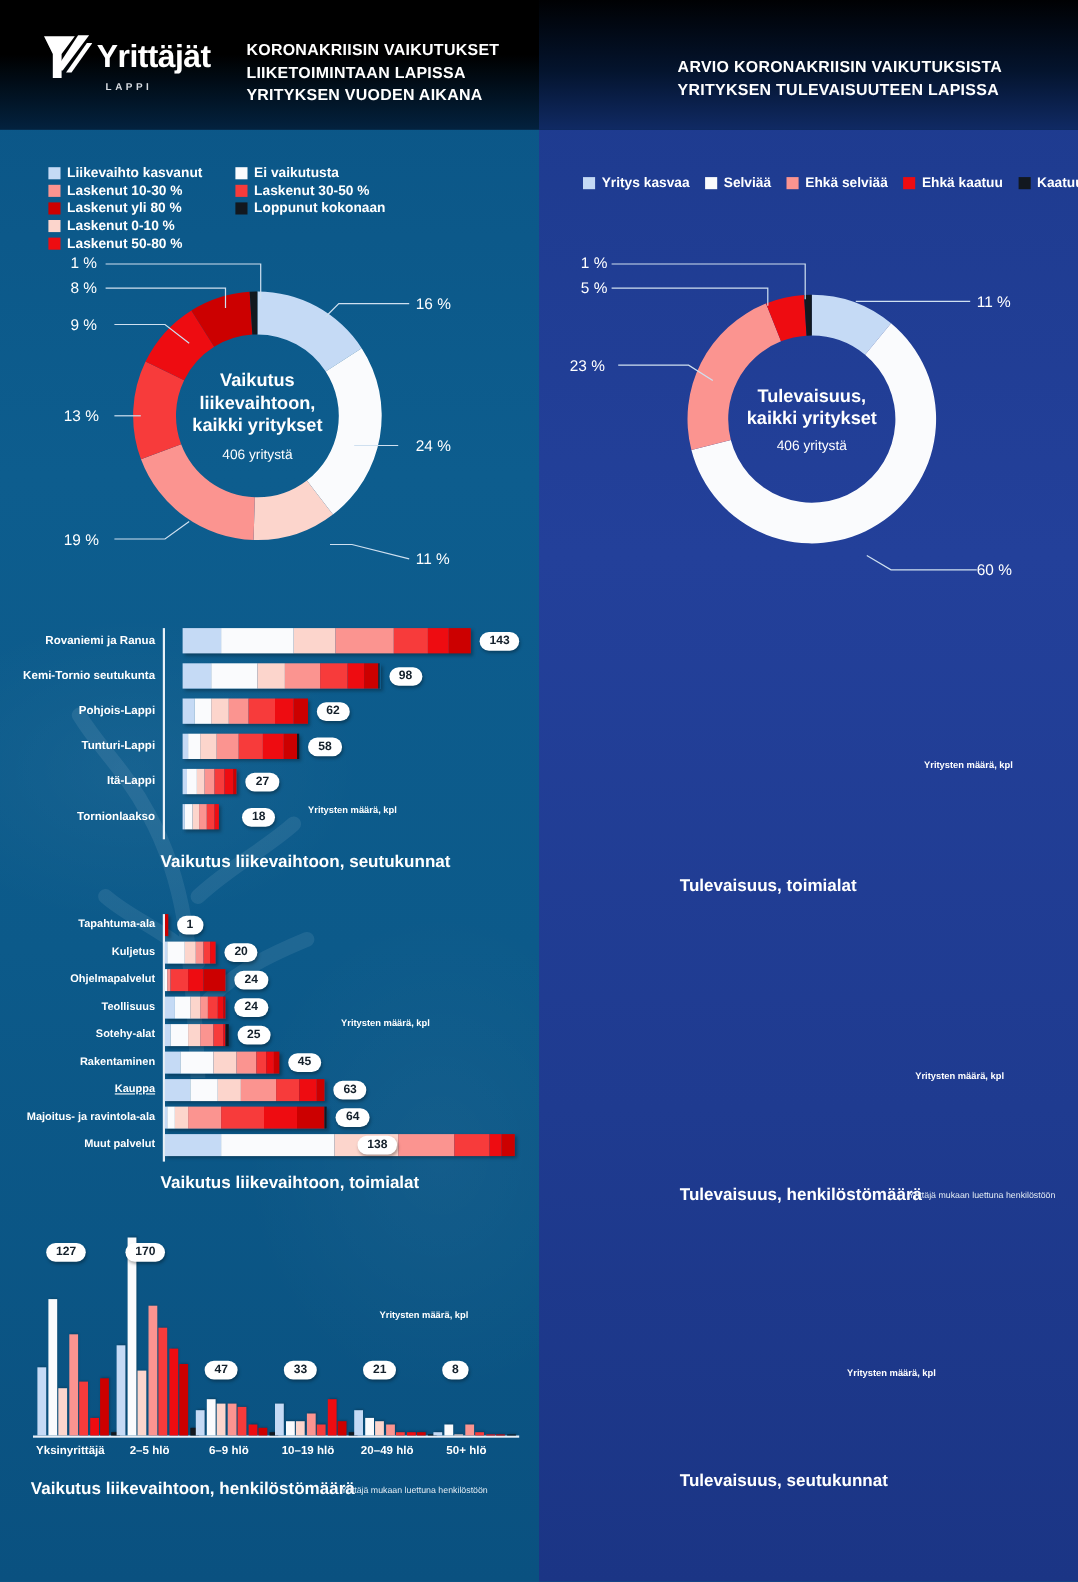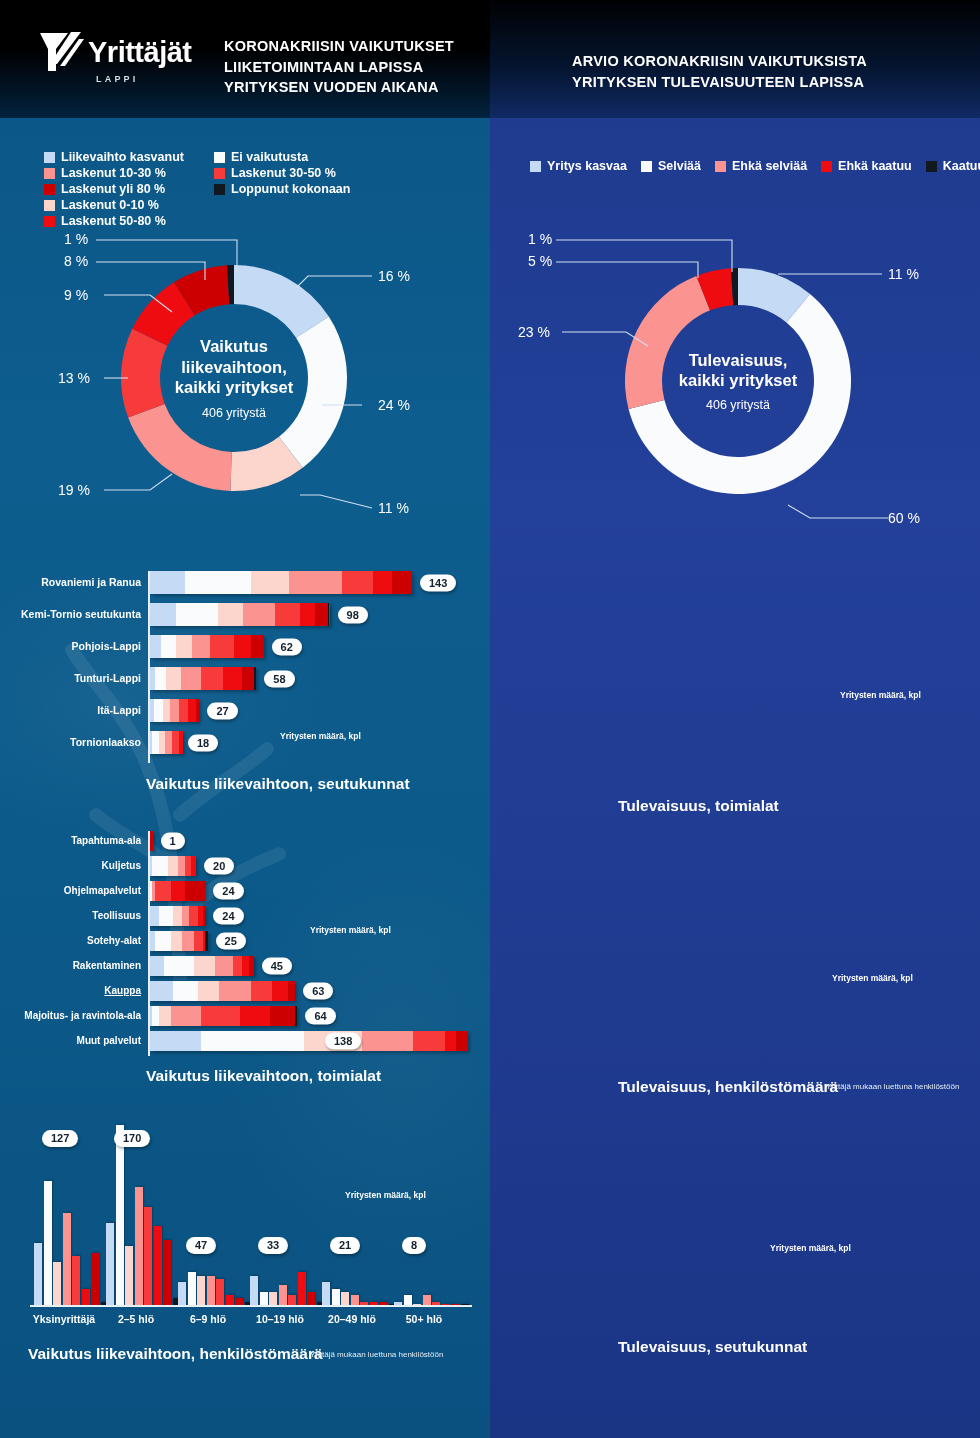--- a/index.html
+++ b/index.html
@@ -37,21 +37,21 @@
   
   .logo { position:absolute; left:38px; top:30px; display:flex; align-items:center; }
   .logo-mark { width:46px; height:44px; margin-right:4px; }
   .logo-word { color:#fff; font-size:29px; font-weight:bold; letter-spacing:-.5px; line-height:1; }
   .logo-sub { position:absolute; left:96px; top:74px; color:#d9dde2; font-size:9px;
               letter-spacing:3.2px; font-weight:bold; }
 
   .title { position:absolute; color:#fff; font-weight:bold; font-size:14.5px;
            line-height:1.42; letter-spacing:.25px; }
   .title-left  { left:224px; top:36px; }
-  .title-right { left:572px; top:51px; }
+  .title-right { left:616px; top:51px; }
 
   
   .legend { position:absolute; display:flex; }
   .legend-left { left:44px; top:150px; flex-wrap:wrap; width:420px; }
   .lg-col { margin-right:20px; }
   .lg-item { display:flex; align-items:center; margin-bottom:2px; }
   .sw { width:11px; height:11px; margin-right:6px; flex:0 0 auto; }
   .lg-lbl { color:#fff; font-size:12.5px; font-weight:bold; white-space:nowrap; }
   .legend-right { left:530px; top:159px; align-items:center; }
   .legend-right .lg-item { margin-right:14px; margin-bottom:0; }
@@ -260,21 +260,21 @@
     <path class="leader" d="M288 274 H392"></path>
     <path class="leader" d="M298 505 L320 518 H398"></path>
   </svg>
   <div class="pct" style="left:528px;top:231px">1 %</div>
   <div class="pct" style="left:528px;top:253px">5 %</div>
   <div class="pct" style="left:518px;top:324px">23 %</div>
   <div class="pct" style="left:888px;top:266px">11 %</div>
   <div class="pct" style="left:888px;top:510px">60 %</div>
 
   <div id="chart-mounts">
-      <div class="hbar-chart" style="left: 0px; top: 571px; width: 490px;">
+      <div class="hbar-chart" style="left: 0px; top: 571px; width: 490px; padding-left: 16px;">
         <div class="axisline" style="left: 148px; top: 0px; height: 192px;"></div>
         <div class="hrow" style="height: 23px; margin-bottom: 9px;">
           <div class="hlabel" style="right: 349px; height: 23px; line-height: 23px; font-size: 10.5px;">Rovaniemi  ja Ranua</div>
           <div class="hbar" style="left: 150px; width: 262px; height: 23px;">
             <div class="seg" style="width: 13.2867%; background: rgb(197, 218, 245);"></div>
             <div class="seg" style="width: 25.1748%; background: rgb(250, 251, 253);"></div>
             <div class="seg" style="width: 14.6853%; background: rgb(252, 213, 204);"></div>
             <div class="seg" style="width: 20.2797%; background: rgb(251, 148, 144);"></div>
             <div class="seg" style="width: 11.8881%; background: rgb(247, 59, 59);"></div>
             <div class="seg" style="width: 6.99301%; background: rgb(238, 12, 17);"></div>
@@ -339,21 +339,21 @@
         <div class="hrow" style="height: 23px; margin-bottom: 9px;">
           <div class="hlabel" style="right: 349px; height: 23px; line-height: 23px; font-size: 10.5px;">Tornionlaakso</div>
           <div class="hbar" style="left: 150px; width: 32.979px; height: 23px;">
             <div class="seg" style="width: 5.55556%; background: rgb(197, 218, 245);"></div>
             <div class="seg" style="width: 22.2222%; background: rgb(250, 251, 253);"></div>
             <div class="seg" style="width: 16.6667%; background: rgb(252, 213, 204);"></div>
             <div class="seg" style="width: 22.2222%; background: rgb(251, 148, 144);"></div>
             <div class="seg" style="width: 22.2222%; background: rgb(247, 59, 59);"></div>
             <div class="seg" style="width: 11.1111%; background: rgb(238, 12, 17);"></div>
           </div>
-          <div class="pill" style="left: 188px; text-align: center;">18</div>
+          <div class="pill" style="left: 204px; text-align: center;">18</div>
         </div>
       </div>
       <div class="chart-title" style="left: 146px; top: 775px;">Vaikutus liikevaihtoon, seutukunnat</div>
       <div class="chart-note" style="left: 280px; top: 731px;">Yritysten määrä, kpl</div>
       <div class="hbar-chart" style="left: 0px; top: 831px; width: 490px;">
         <div class="axisline" style="left: 148px; top: 0px; height: 225px;"></div>
         <div class="hrow" style="height: 20px; margin-bottom: 5px;">
           <div class="hlabel" style="right: 349px; height: 20px; line-height: 20px; font-size: 10px;">Tapahtuma-ala</div>
           <div class="hbar" style="left: 150px; width: 2.5px; height: 20px;">
             <div class="seg" style="width: 100%; background: rgb(204, 0, 0);"></div>

